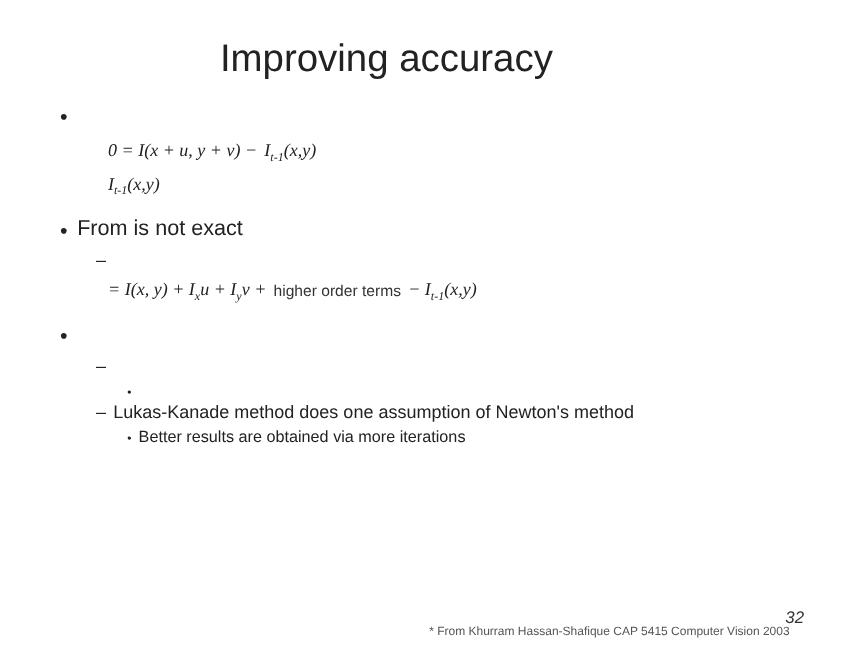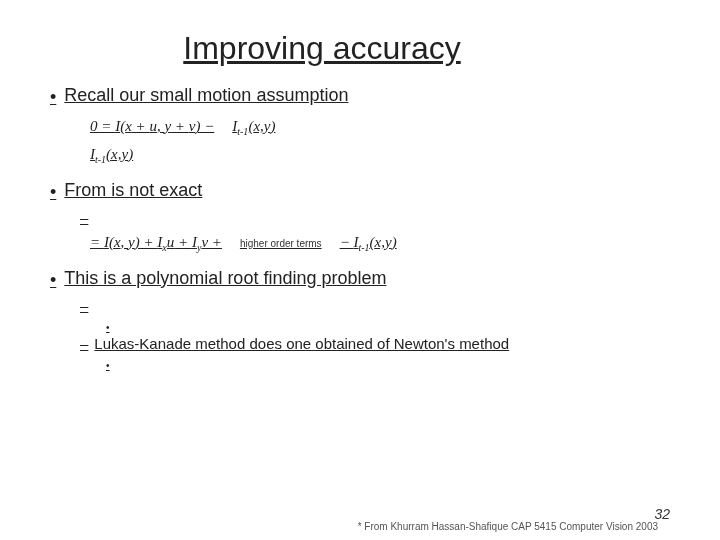--- a/index.html
+++ b/index.html
@@ -11,21 +11,20 @@
       color: #222;
       overflow: hidden;
       position: relative;
     }
     .slide {
       width: 644px;
       height: 540px;
       padding: 30px 50px 20px 50px;
       display: flex;
       flex-direction: column;
-      text-decoration: underline;
     }
     .title {
       text-align: center;
       font-size: 32px;
       font-weight: normal;
       color: #222;
       margin-bottom: 18px;
       font-family: Arial, sans-serif;
     }
     .bullet-main {
@@ -41,21 +40,21 @@
     }
     .math-block {
       margin: 4px 0 4px 40px;
       font-size: 15px;
       color: #222;
       line-height: 1.7;
     }
     .math-line {
       display: flex;
       align-items: center;
-      gap: 18px;
+      gap: 6px;
       margin-bottom: 2px;
     }
     .math-inline {
       font-family: 'Times New Roman', Times, serif;
       font-style: italic;
       font-size: 15px;
     }
     .section {
       margin-bottom: 8px;
     }
@@ -92,38 +91,37 @@
     }
     .footnote {
       position: absolute;
       bottom: 8px;
       right: 62px;
       font-size: 10px;
       color: #555;
       text-align: right;
     }
     .higher-order {
-      font-size: 10px;
+      font-size: 13px;
       font-family: Arial, sans-serif;
       color: #333;
       vertical-align: middle;
       text-align: center;
     }
   </style>
 </head>
 <body>
 
 <div class="slide">
 
   <h1 class="title">Improving accuracy</h1>
 
   <div class="section">
     <div class="bullet-main">
       <span class="bullet-dot">•</span>
-      <span>Recall our small motion assumption</span>
     </div>
 
     <div class="math-block">
       <div class="math-line">
         <span class="math-inline">
           0 = <i>I</i>(<i>x</i> + <i>u</i>, <i>y</i> + <i>v</i>) − 
         </span>
         <span style="font-family:'Times New Roman',serif; font-style:italic; font-size:15px;">
           <i>I</i><sub style="font-size:10px;font-style:italic;">t-1</sub>(<i>x,y</i>)
         </span>
@@ -154,35 +152,35 @@
         <span class="math-inline">
           − <i>I</i><sub style="font-size:10px;font-style:italic;">t-1</sub>(<i>x,y</i>)
         </span>
       </div>
     </div>
   </div>
 
   <div class="section">
     <div class="bullet-main">
       <span class="bullet-dot">•</span>
-      <span>This is a polynomial root finding problem</span>
     </div>
 
     <div class="sub-bullet">
       <span>–</span>
     </div>
     <div class="sub-sub-bullet">
       <span class="sub-sub-dot">•</span>
     </div>
 
     <div class="sub-bullet">
       <span>–</span>
-      <span>Lukas-Kanade method does one obtained of Newton's method</span>
+      <span>Lukas-Kanade method does one assumption of Newton's method</span>
     </div>
     <div class="sub-sub-bullet">
       <span class="sub-sub-dot">•</span>
+      <span>Better results are obtained via more iterations</span>
     </div>
   </div>
 
 </div>
 
 <div class="page-num">32</div>
 <div class="footnote">* From Khurram Hassan-Shafique CAP 5415 Computer Vision 2003</div>
 
 </body></html>

